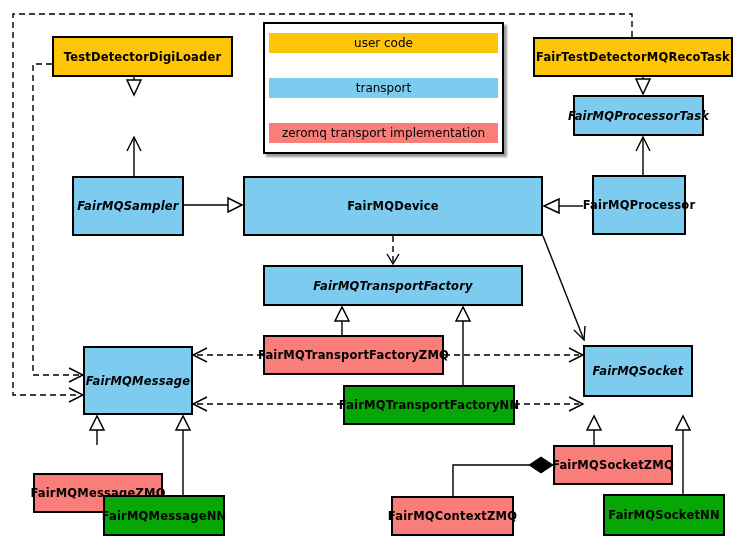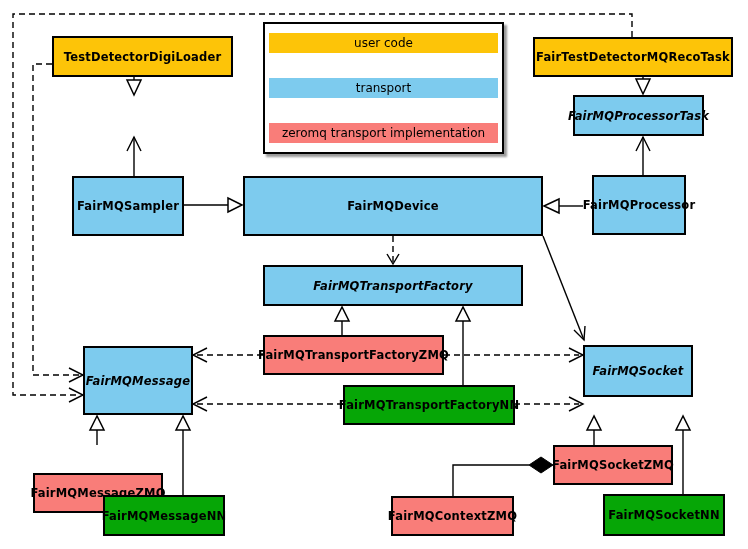--- a/index.html
+++ b/index.html
@@ -165,21 +165,21 @@
     <div class="legend-item cat-zmq">zeromq transport implementation</div>
   </div>
 
   <div class="node cat-user" style="left:52px;top:36px;width:181px;height:41px;">TestDetectorDigiLoader</div>
 
   <div class="node cat-user" style="left:533px;top:37px;width:200px;height:40px;">FairTestDetectorMQRecoTask</div>
 
 
   <div class="node cat-framework abstract" style="left:573px;top:95px;width:131px;height:41px;">FairMQProcessorTask</div>
 
-  <div class="node cat-framework" style="left:72px;top:176px;width:112px;height:60px;">FairMQSampler</div>
+  <div class="node cat-framework" style="left:72px;top:176px;width:112px;height:60px;font-style:italic;">FairMQSampler</div>
 
   <div class="node cat-framework" style="left:243px;top:176px;width:300px;height:60px;">FairMQDevice</div>
 
   <div class="node cat-framework" style="left:592px;top:175px;width:94px;height:60px;">FairMQProcessor</div>
 
   <div class="node cat-framework abstract" style="left:263px;top:265px;width:260px;height:41px;">FairMQTransportFactory</div>
 
   <div class="node cat-zmq" style="left:263px;top:335px;width:181px;height:40px;">FairMQTransportFactoryZMQ</div>
 
   <div class="node cat-nn" style="left:343px;top:385px;width:172px;height:40px;">FairMQTransportFactoryNN</div>

